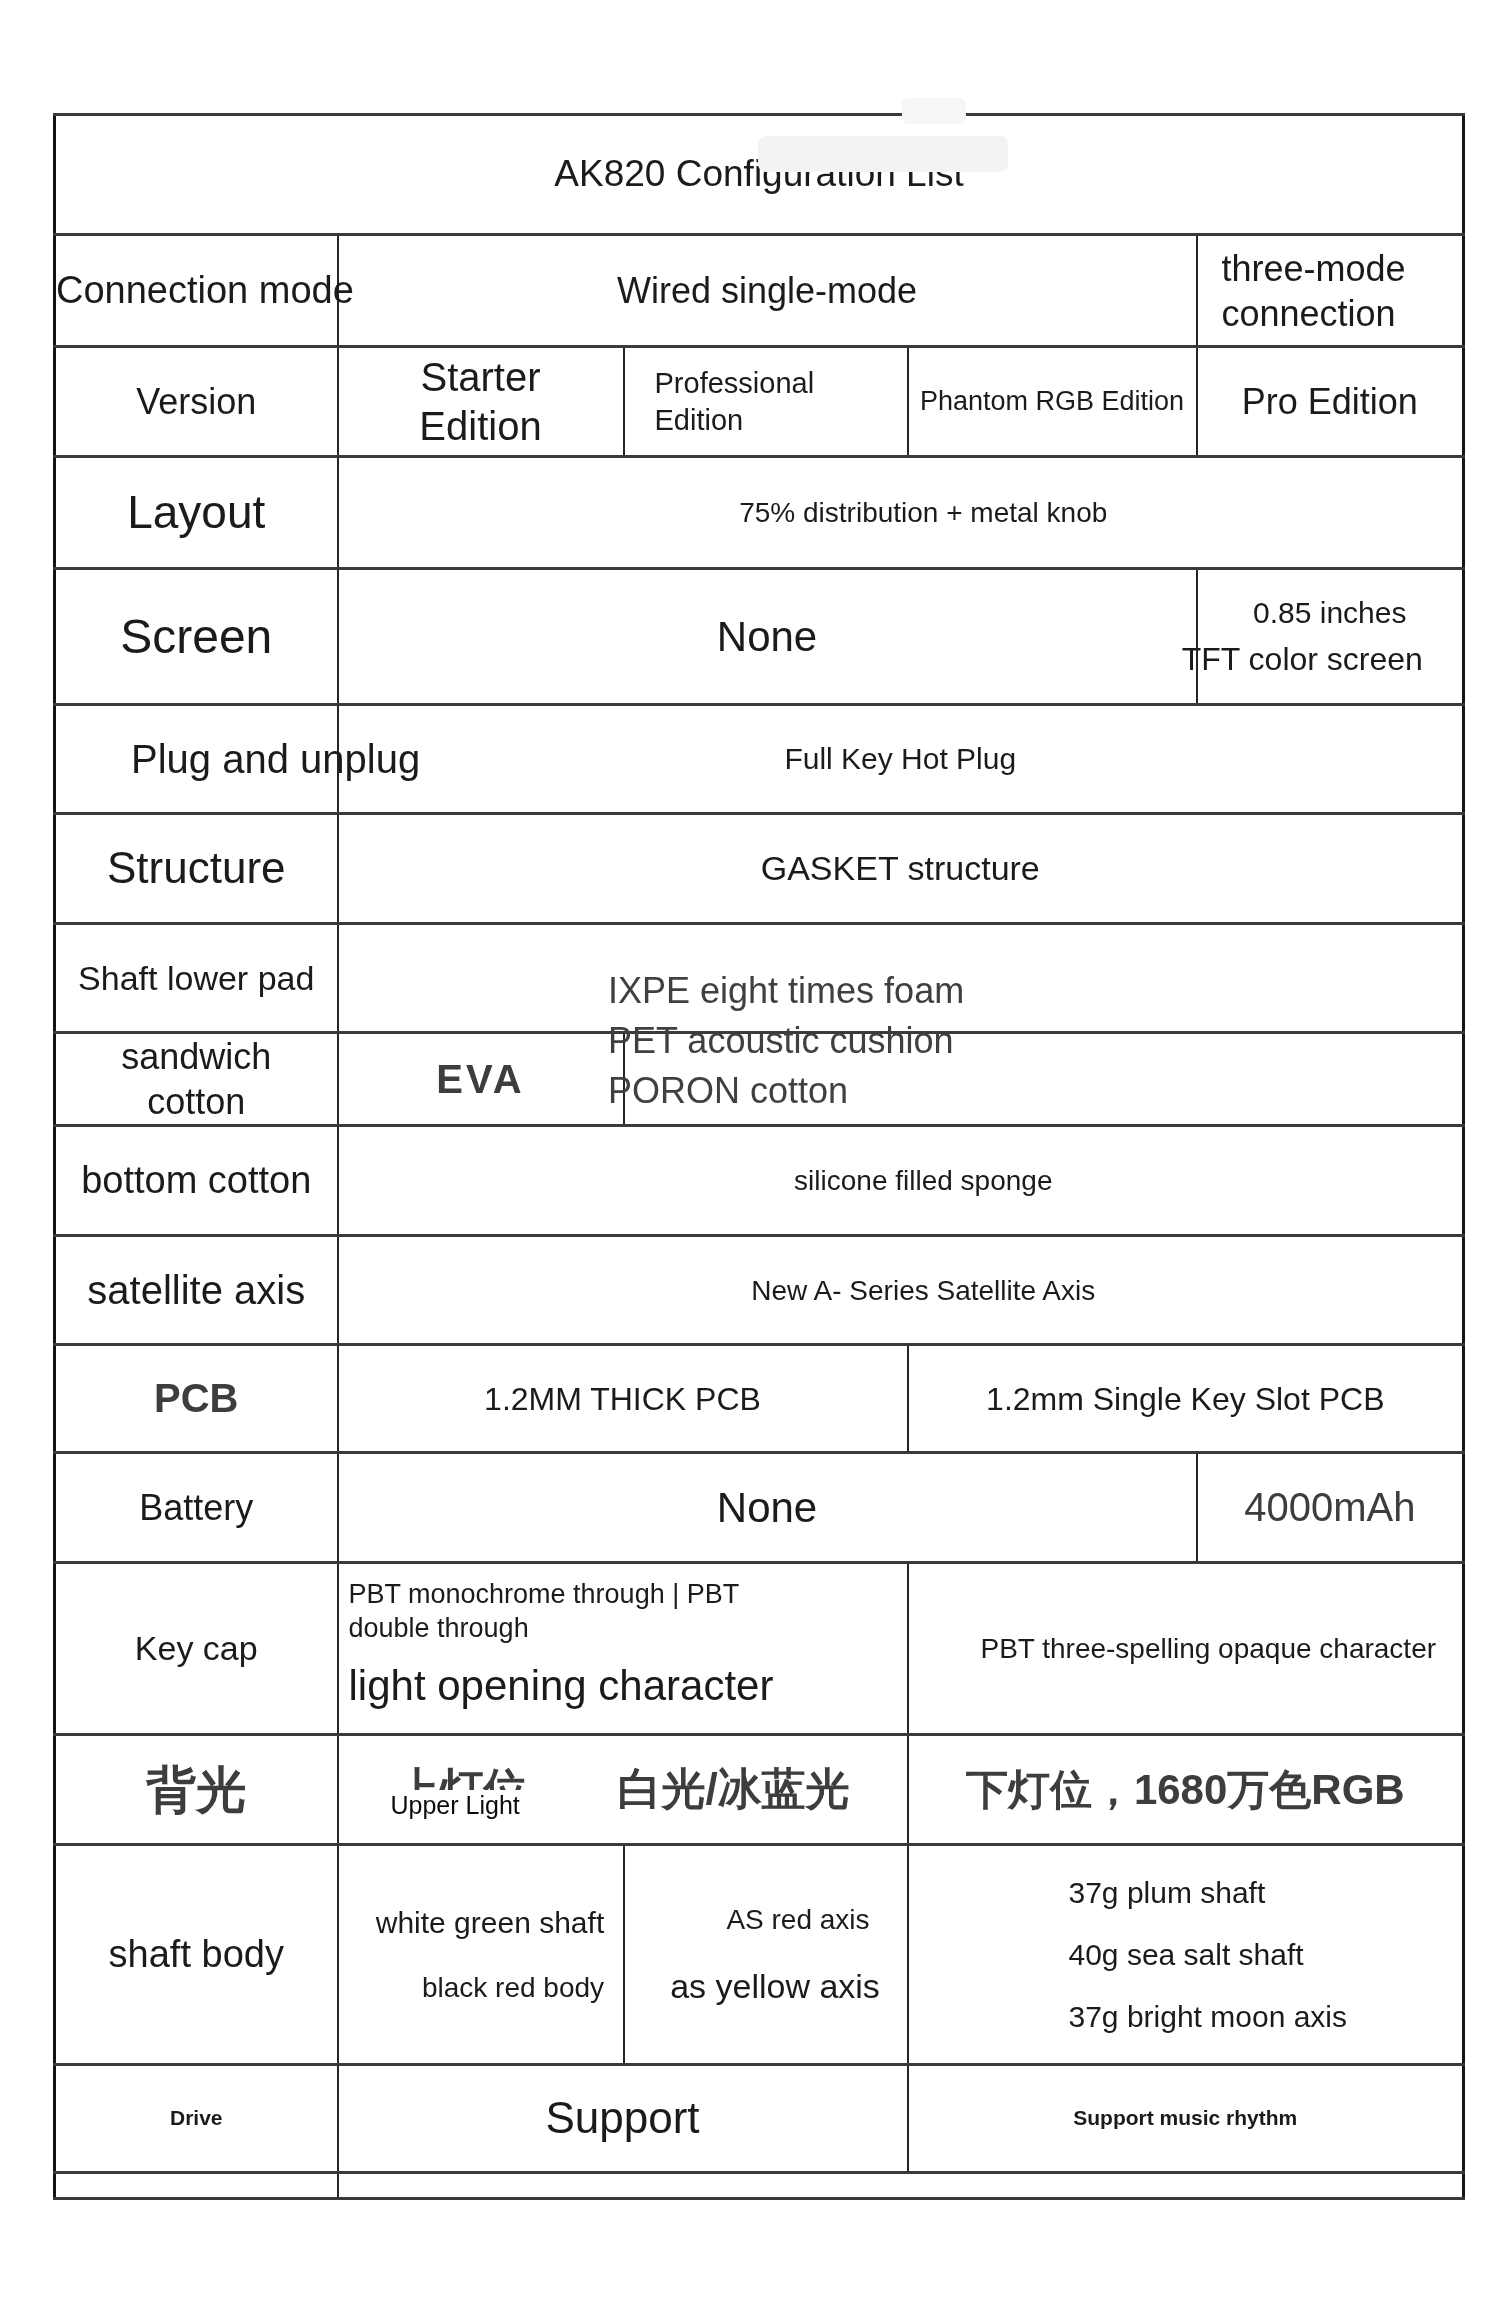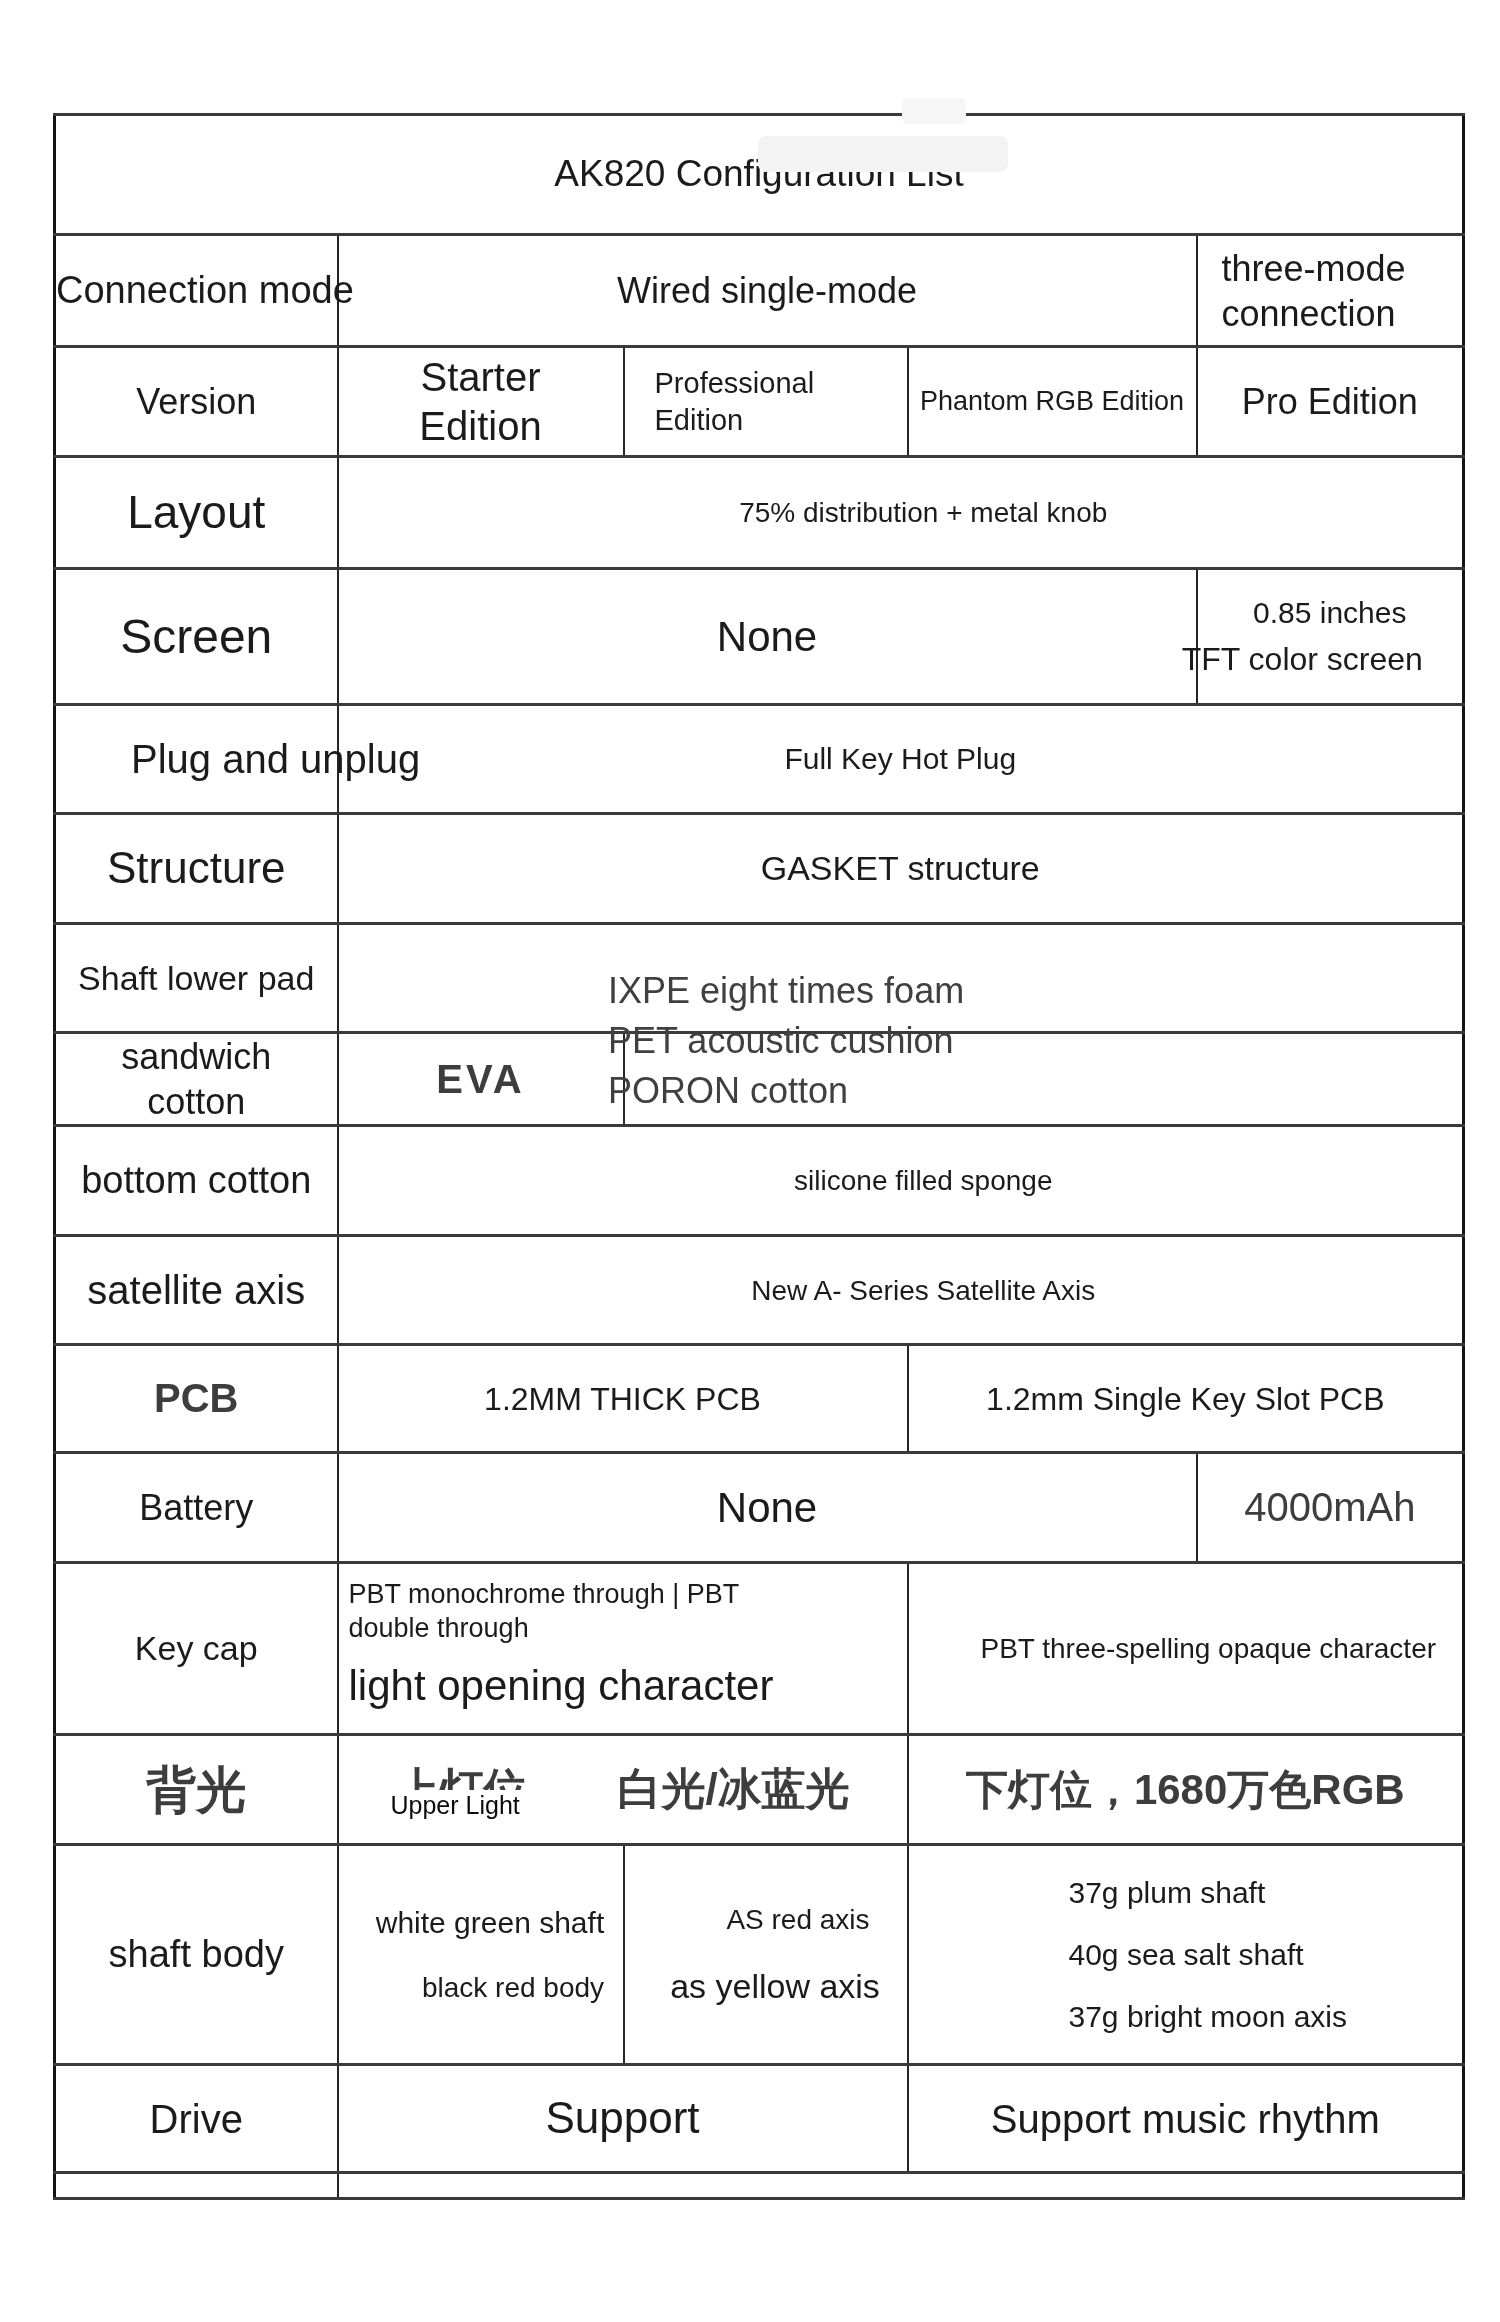--- a/index.html
+++ b/index.html
@@ -13,21 +13,21 @@
   
   .ml{white-space:pre-line;}
   .nw{white-space:nowrap;}
   .tl{text-align:left;}
   .gray{color:#3d3d3d;}
   .b{font-weight:bold;}
   .sb{font-weight:600;}
   .f25{font-size:25px;line-height:1.2;} .f27{font-size:27px;line-height:1.25;}
   .f28{font-size:28px;line-height:1.25;margin-left:46px;} .f29{font-size:29px;line-height:1.25;}
   .f30{font-size:30px;line-height:1.25;} .f32{font-size:32px;line-height:1.25;}
-  .f33{font-size:40px;line-height:1.25;} .f34{font-size:34px;line-height:1.25;}
+  .f33{font-size:21px;line-height:1.25;font-weight:bold;} .f34{font-size:34px;line-height:1.25;}
   .f36{font-size:36px;line-height:1.25;} .f37{font-size:37px;line-height:1.25;}
   .f38{font-size:38px;line-height:1.25;} .f40{font-size:40px;line-height:1.22;}
   .f42{font-size:42px;line-height:1.22;} .f44{font-size:44px;line-height:1.2;}
   .f46{font-size:46px;line-height:1.2;}  .f48{font-size:48px;line-height:1.2;}
   .f50{font-size:50px;line-height:1.2;}
   .pl10{padding-left:24px;} .pl30{padding-left:30px;} .pl65{padding-left:65px;} .pl75{padding-left:75px;}
   .ls2{letter-spacing:3px;}
   
   .stack{display:flex;flex-direction:column;align-items:center;gap:28px;padding-left:19px;}
   .stack-left{display:flex;flex-direction:column;align-items:flex-start;text-align:left;

